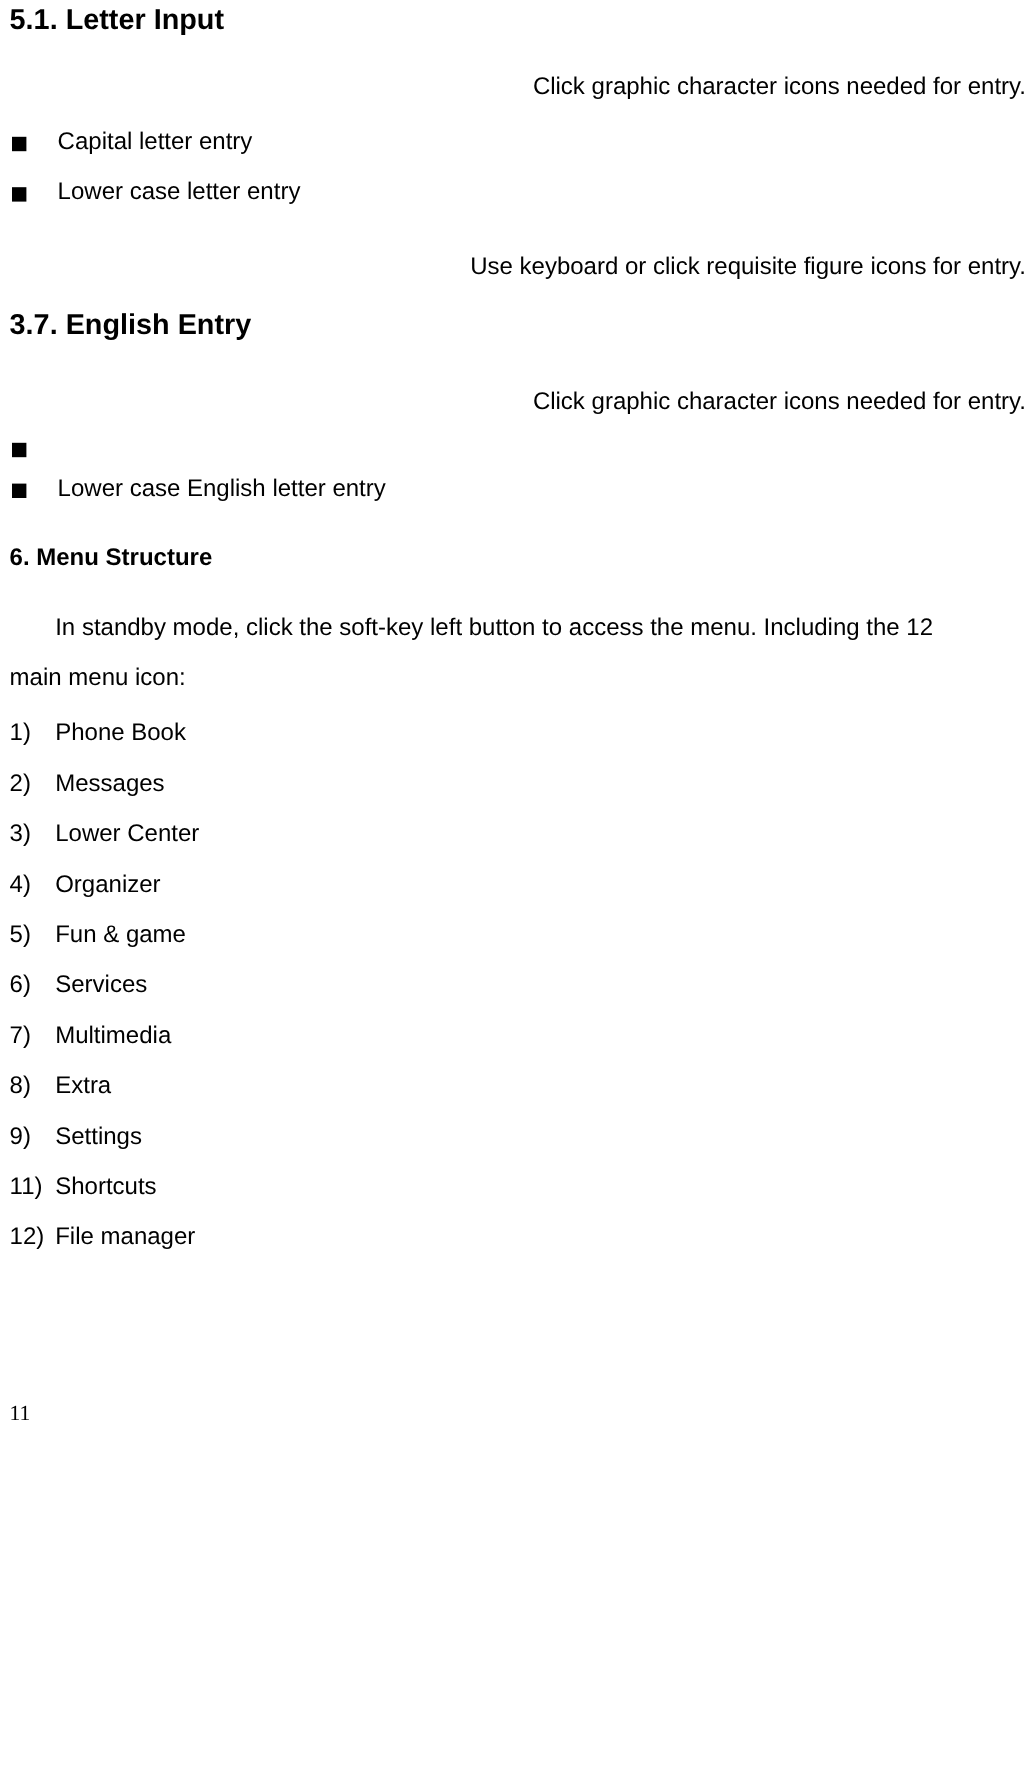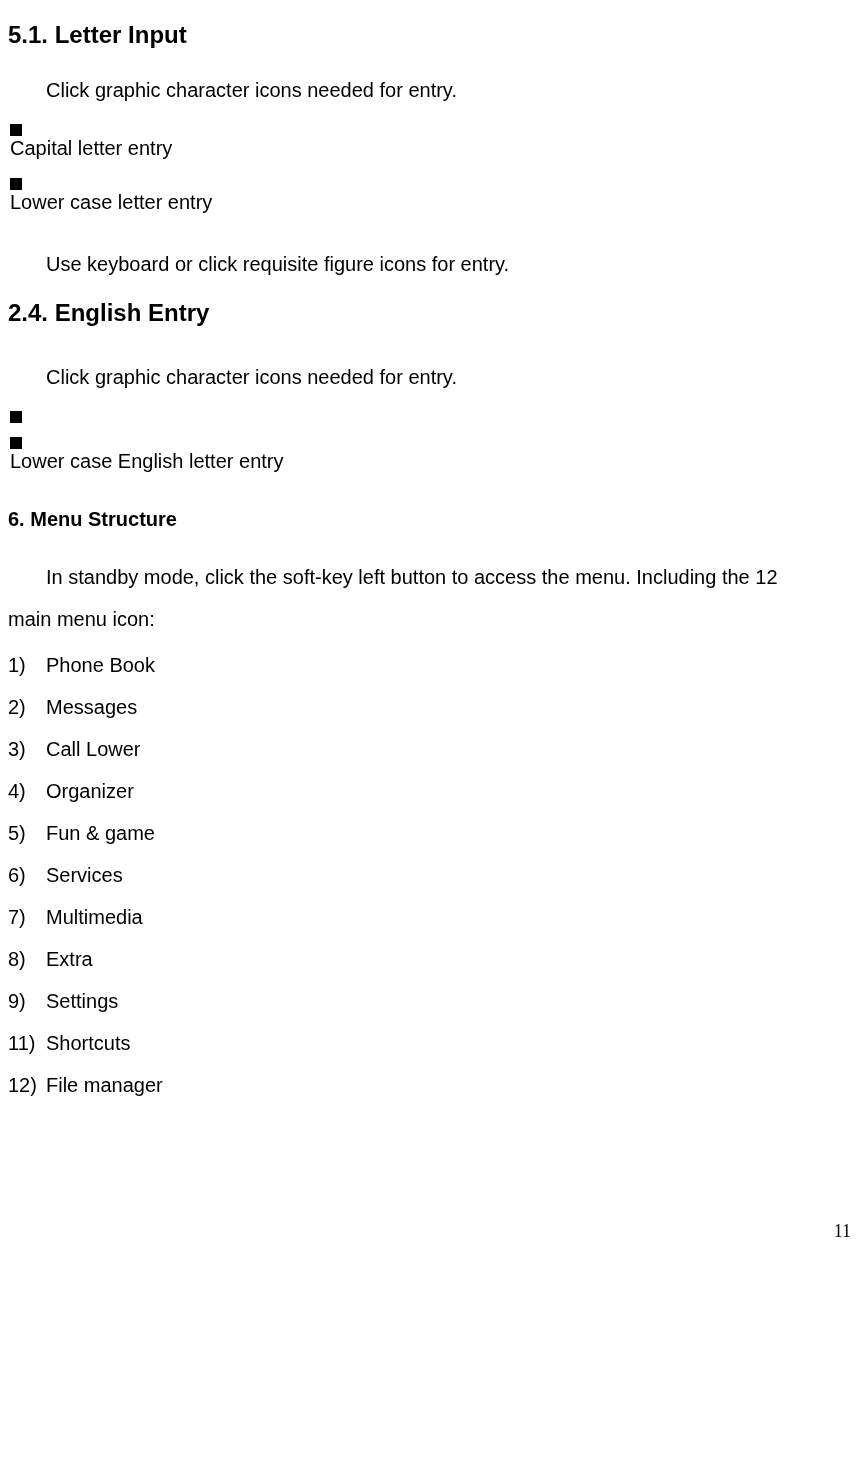--- a/index.html
+++ b/index.html
@@ -6,55 +6,55 @@
       font-family: Arial, Helvetica, sans-serif;
       font-size: 20px;
       color: #000;
       margin: 0;
       padding: 0;
       width: 863px;
       background: #fff;
       line-height: 1.4;
     }
     .page {
-      padding: 18px 8px 0 8px;
+      padding: 0 8px 0 8px;
     }
     h2.section {
       font-size: 24px;
       font-weight: bold;
       margin: 18px 0 24px 0;
     }
     h1.chapter {
       font-size: 20px;
       font-weight: bold;
       margin: 30px 0 30px 0;
     }
     p.body-indent {
       margin: 0 0 18px 0;
       padding-left: 38px;
+      text-align: right;
     }
     p.body-indent-justify {
       margin: 0 0 18px 0;
       padding-left: 38px;
       text-align: justify;
     }
     p.body-noindent {
       margin: 0 0 18px 0;
       padding-left: 0;
     }
     .bullet-list {
       list-style: none;
       margin: 0 0 18px 0;
       padding: 0;
     }
     .bullet-list li {
       display: flex;
       align-items: baseline;
       margin-bottom: 14px;
-      flex-direction: column;
     }
     .bullet-list li:last-child {
       margin-bottom: 0;
     }
     .bullet-box {
       display: inline-block;
       width: 12px;
       height: 12px;
       background: #000;
       margin-right: 26px;
@@ -71,21 +71,20 @@
     .num-list li {
       display: flex;
       align-items: baseline;
       margin-bottom: 14px;
     }
     .num-marker {
       width: 38px;
       flex-shrink: 0;
     }
     .page-num {
-      text-align: right;
       font-family: "Times New Roman", Times, serif;
       font-size: 18px;
       padding-right: 4px;
       margin-top: 120px;
     }
   </style>
 </head>
 <body>
 
 <div class="page">
@@ -98,21 +97,21 @@
       <span>Capital letter entry</span>
     </li>
     <li>
       <span class="bullet-box"></span>
       <span>Lower case letter entry</span>
     </li>
   </ul>
 
   <p class="body-indent" style="margin-top:34px;">Use keyboard or click requisite figure icons for entry.</p>
 
-  <h2 class="section">2.4. English Entry</h2>
+  <h2 class="section">3.7. English Entry</h2>
   <p class="body-indent" style="margin-top:34px;">Click graphic character icons needed for entry.</p>
   <ul class="bullet-list">
     <li>
       <span class="bullet-box"></span>
     </li>
     <li>
       <span class="bullet-box"></span>
       <span>Lower case English letter entry</span>
     </li>
   </ul>
@@ -125,21 +124,21 @@
     <li>
         <span class="num-marker">1)</span>
         <span>Phone Book</span>
       </li>
     <li>
         <span class="num-marker">2)</span>
         <span>Messages</span>
       </li>
     <li>
         <span class="num-marker">3)</span>
-        <span>Call Lower</span>
+        <span>Lower Center</span>
       </li>
     <li>
         <span class="num-marker">4)</span>
         <span>Organizer</span>
       </li>
     <li>
         <span class="num-marker">5)</span>
         <span>Fun &amp; game</span>
       </li>
     <li>

